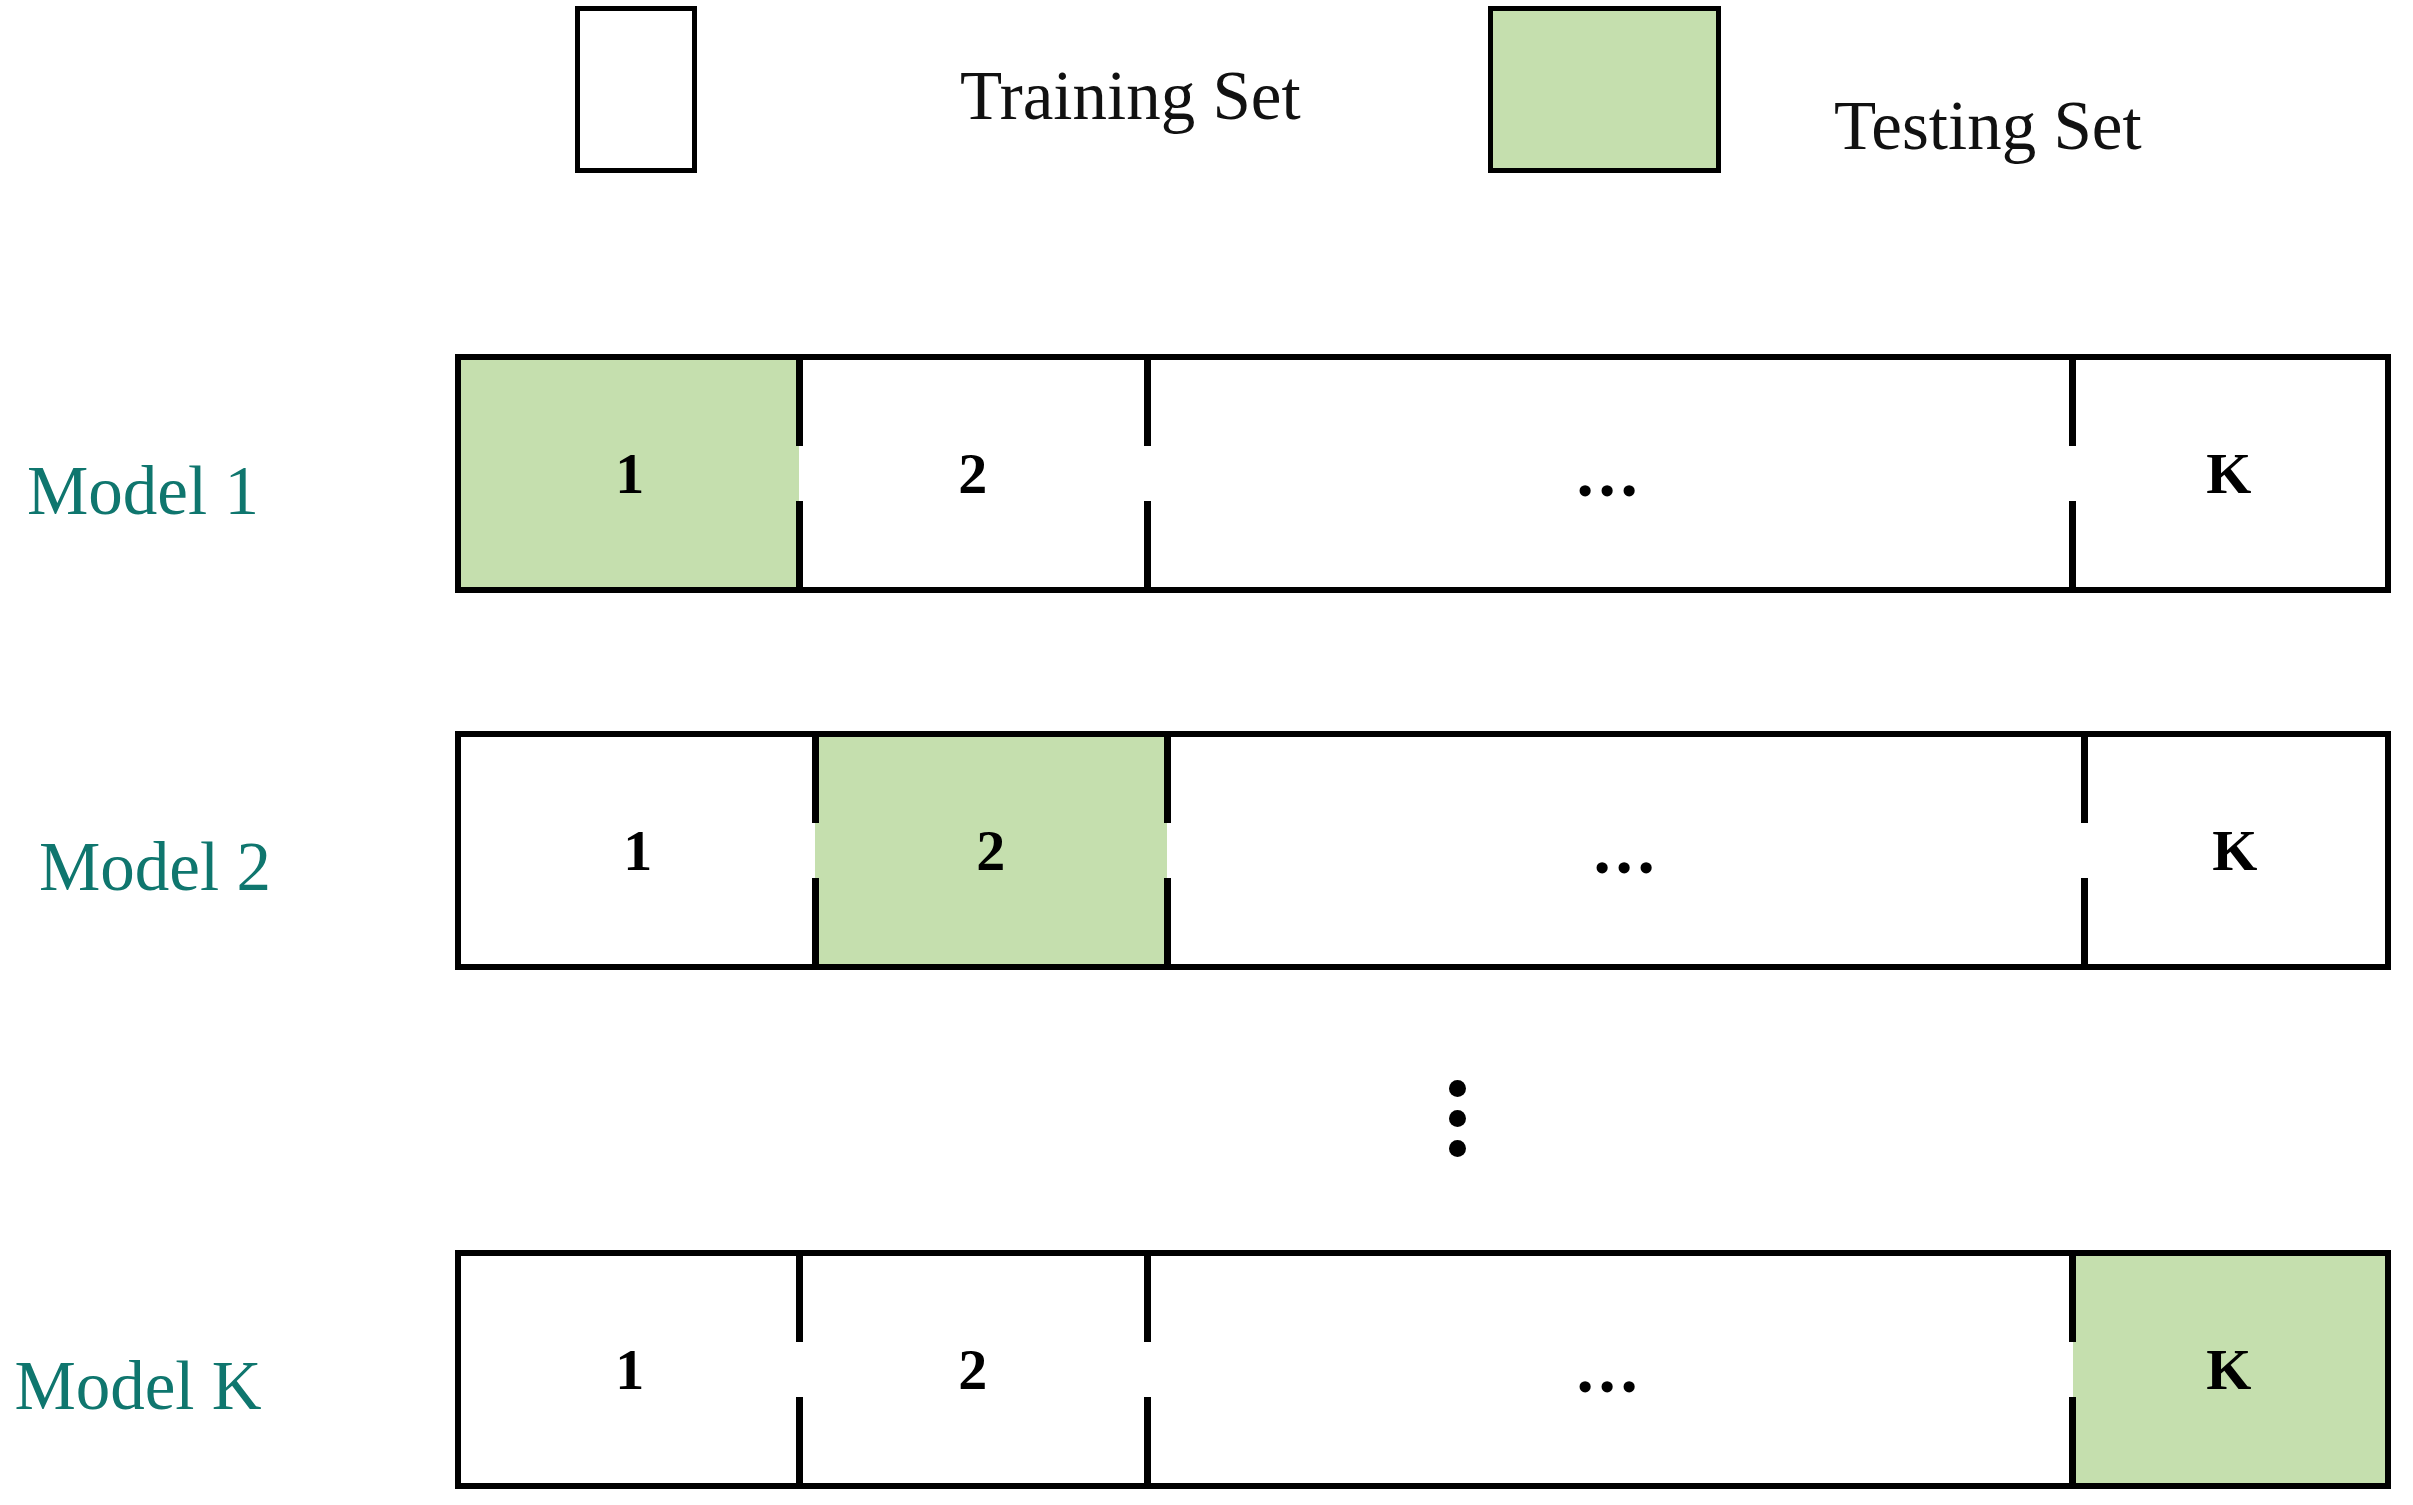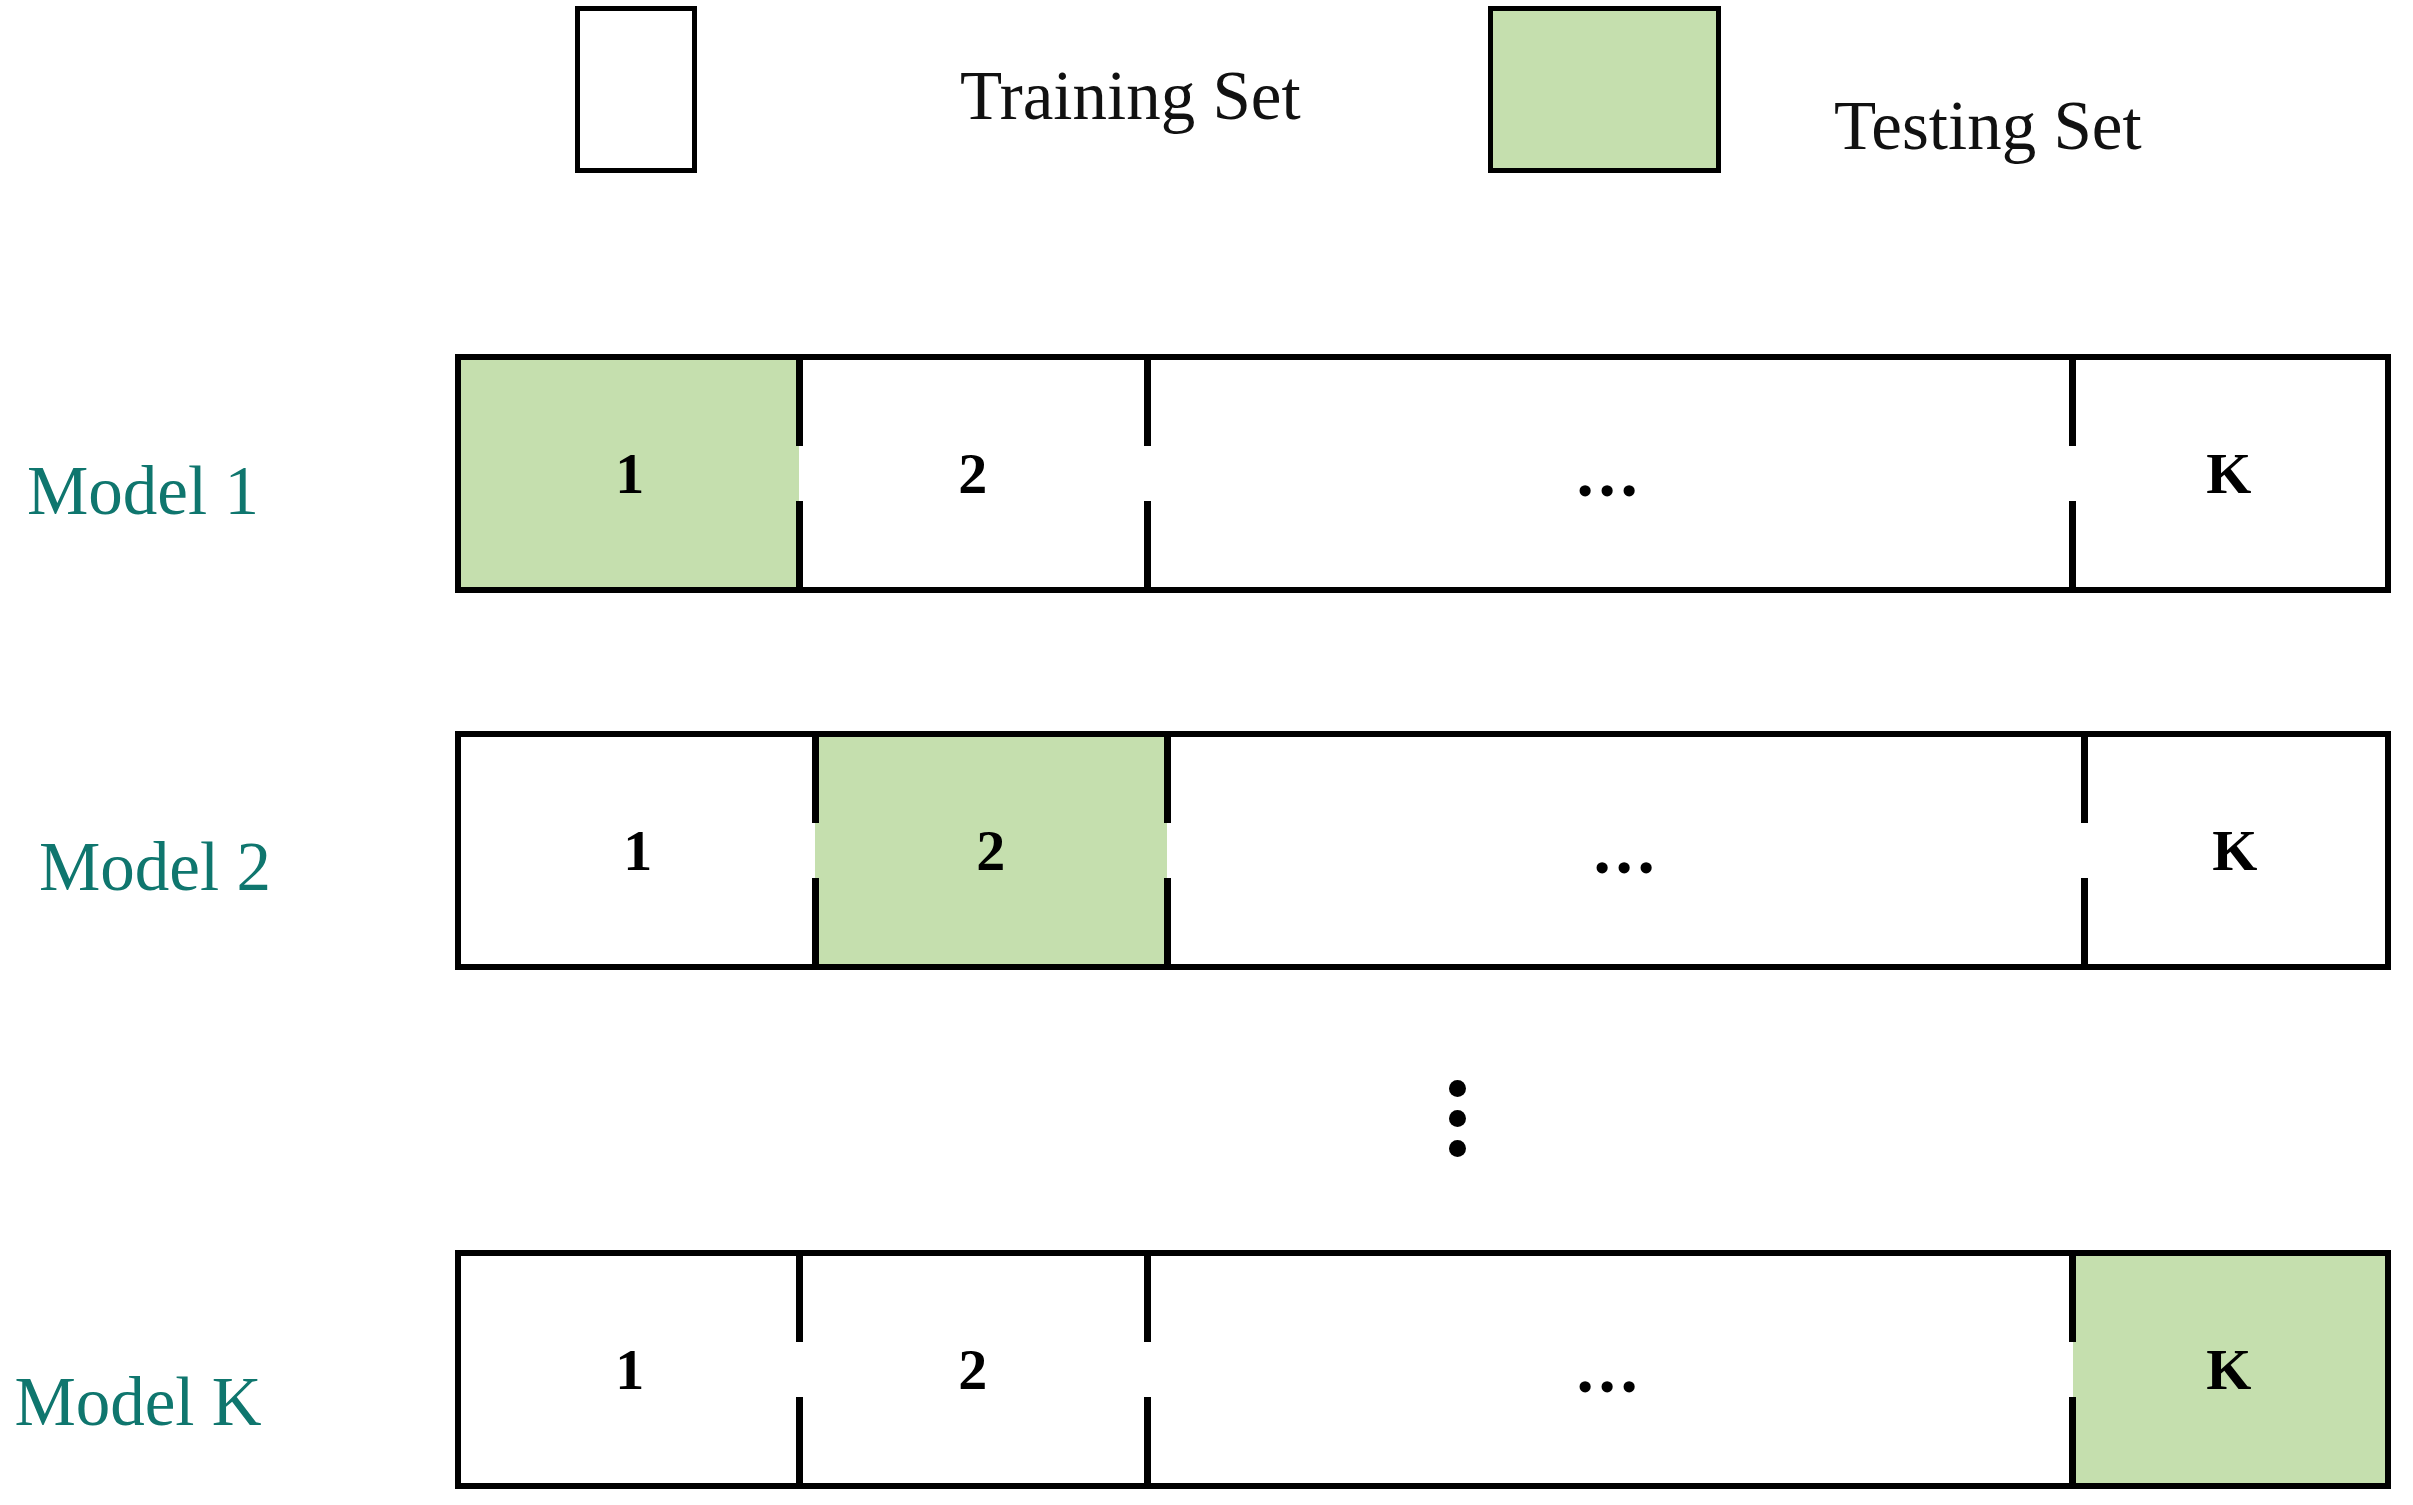--- a/index.html
+++ b/index.html
@@ -181,21 +181,21 @@
   <div class="cell-divider" style="left:703px;"></div>
   <div class="cell-divider" style="left:1620px;"></div>
 </div>
 
 <div id="row-ellipsis">
   <span></span>
   <span></span>
   <span></span>
 </div>
 
-<div class="row-label" style="left:14.4px; top:1352px;margin-top:16px;">Model K</div>
+<div class="row-label" style="left:14.4px; top:1352px;">Model K</div>
 
 <div class="fold-bar" style="top:1250px;">
   <div class="fold-cell" style="left:0px; width:338px;">
     <span class="cell-text">1</span>
   </div>
   <div class="fold-cell" style="left:338px; width:348px;">
     <span class="cell-text">2</span>
   </div>
   <div class="fold-cell" style="left:686px; width:925px;">
     <span class="cell-text dots">...</span>

